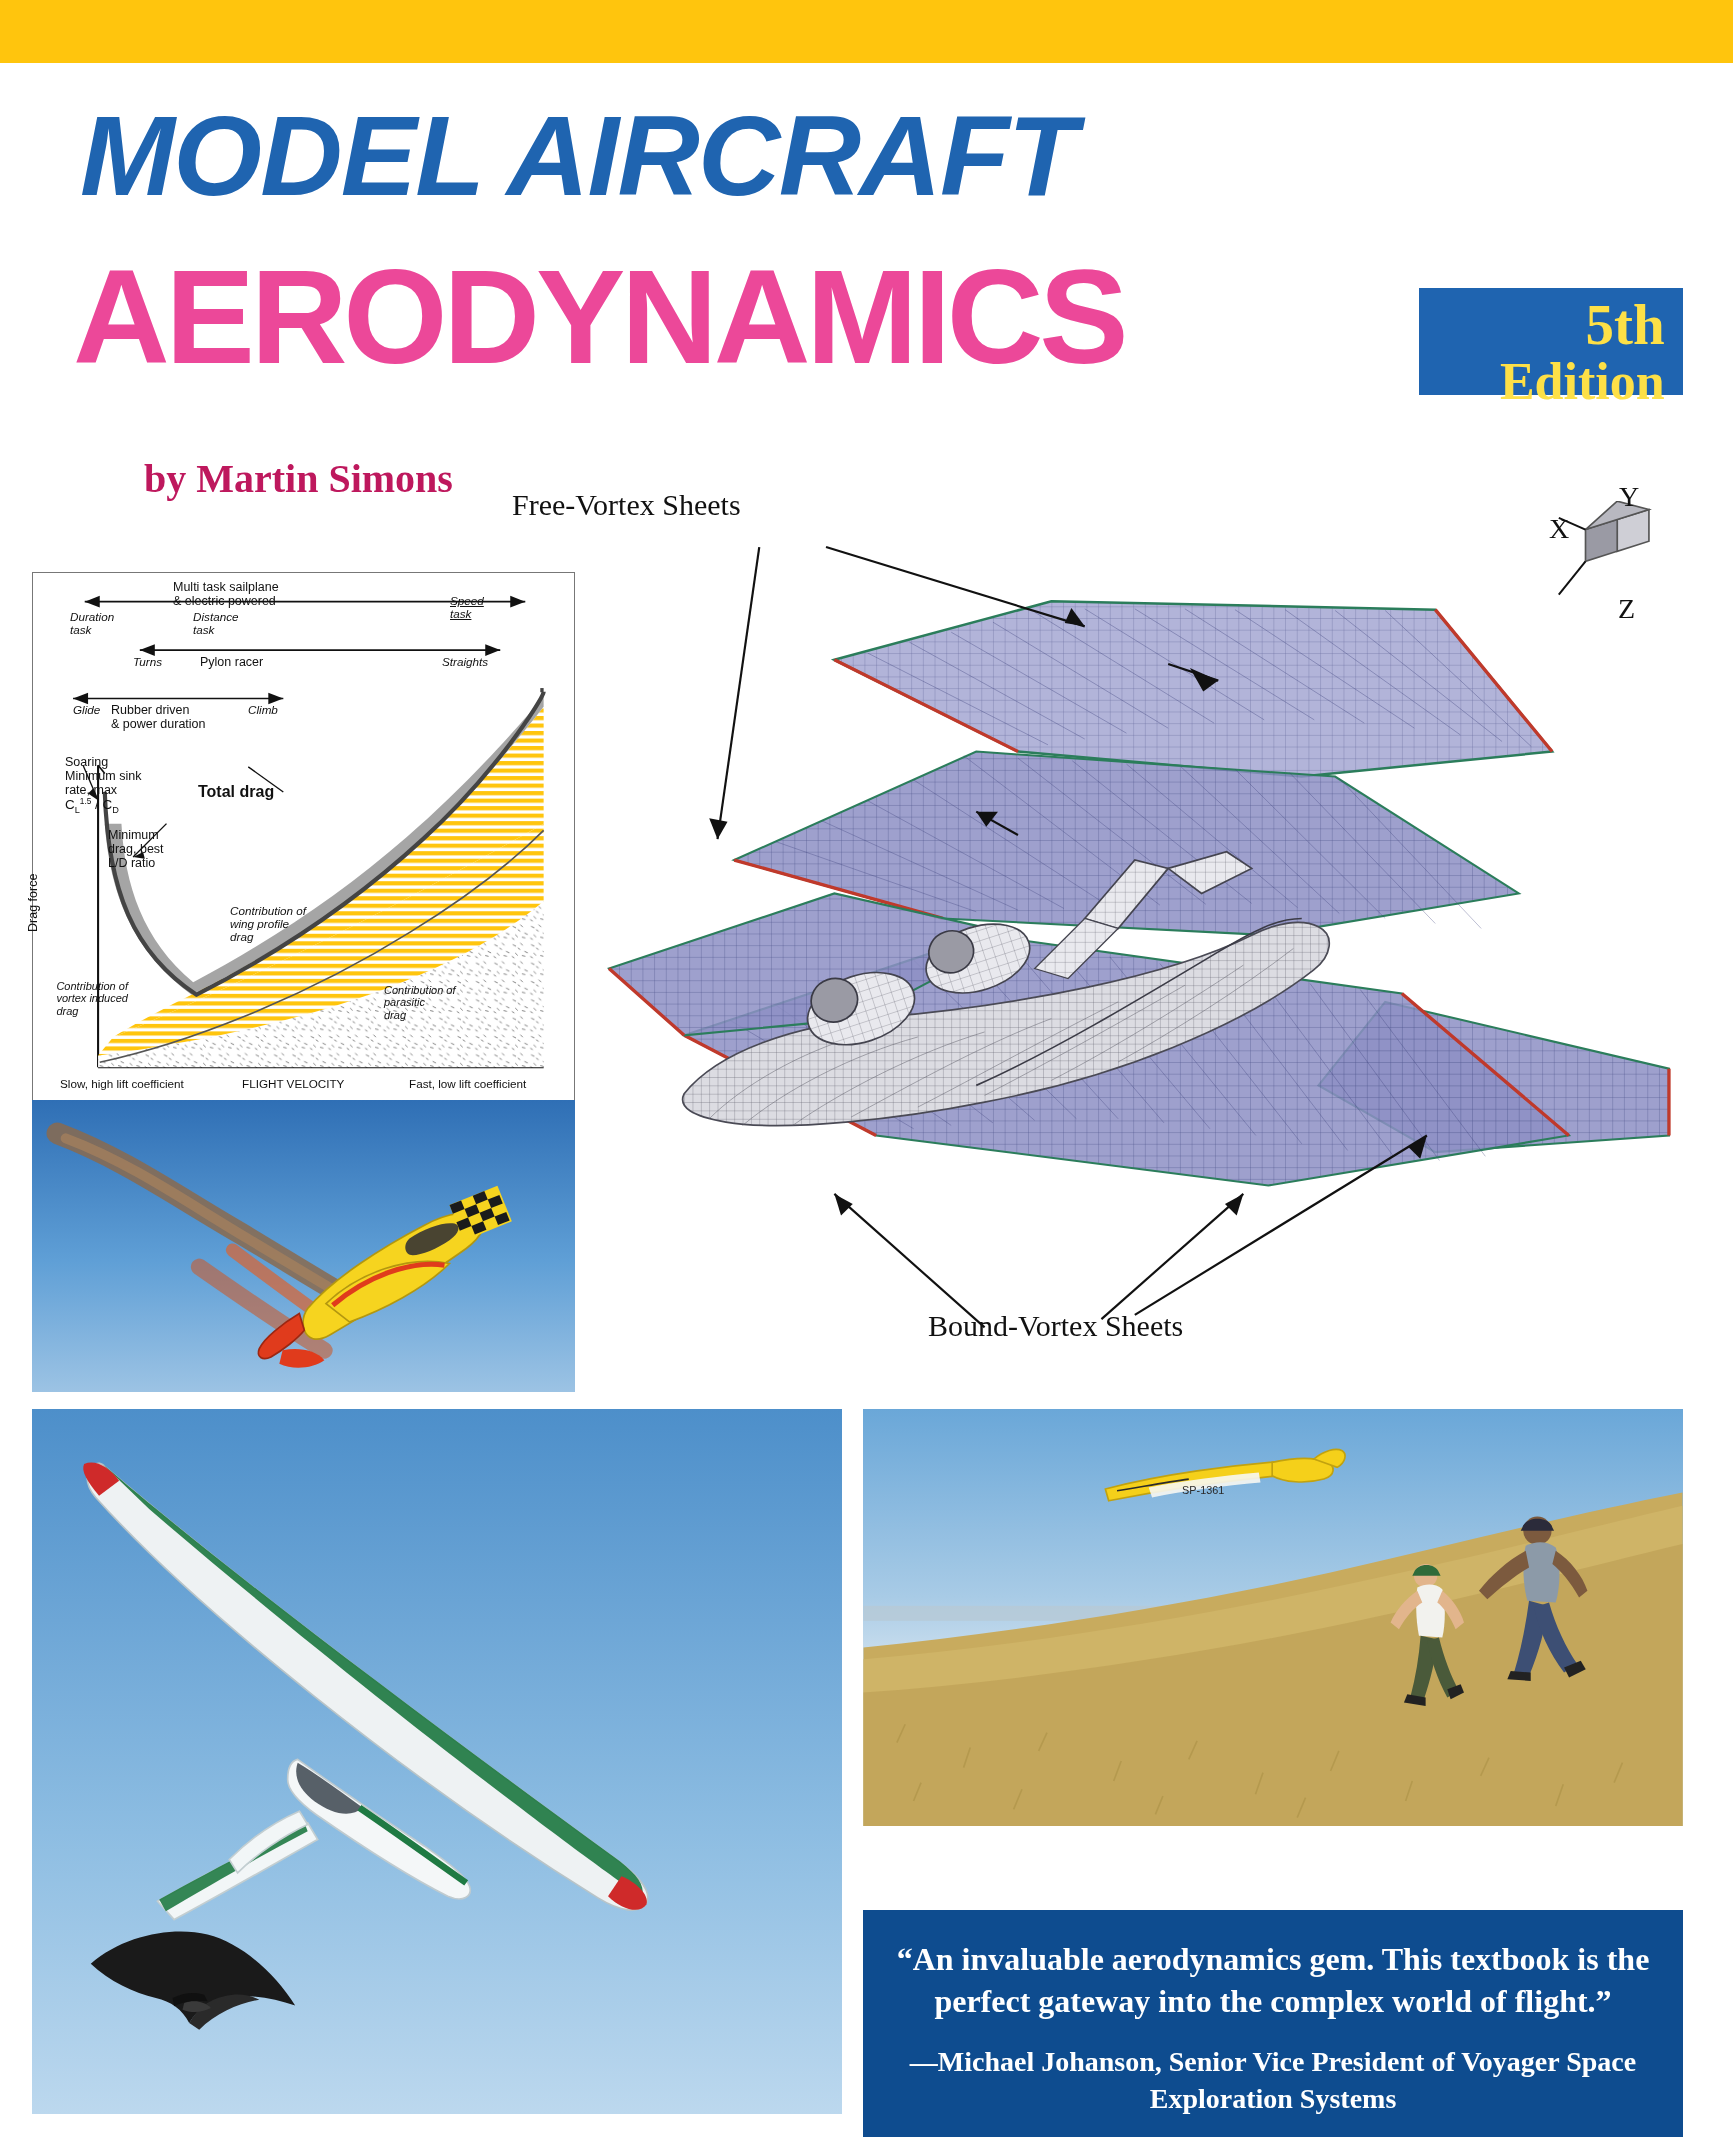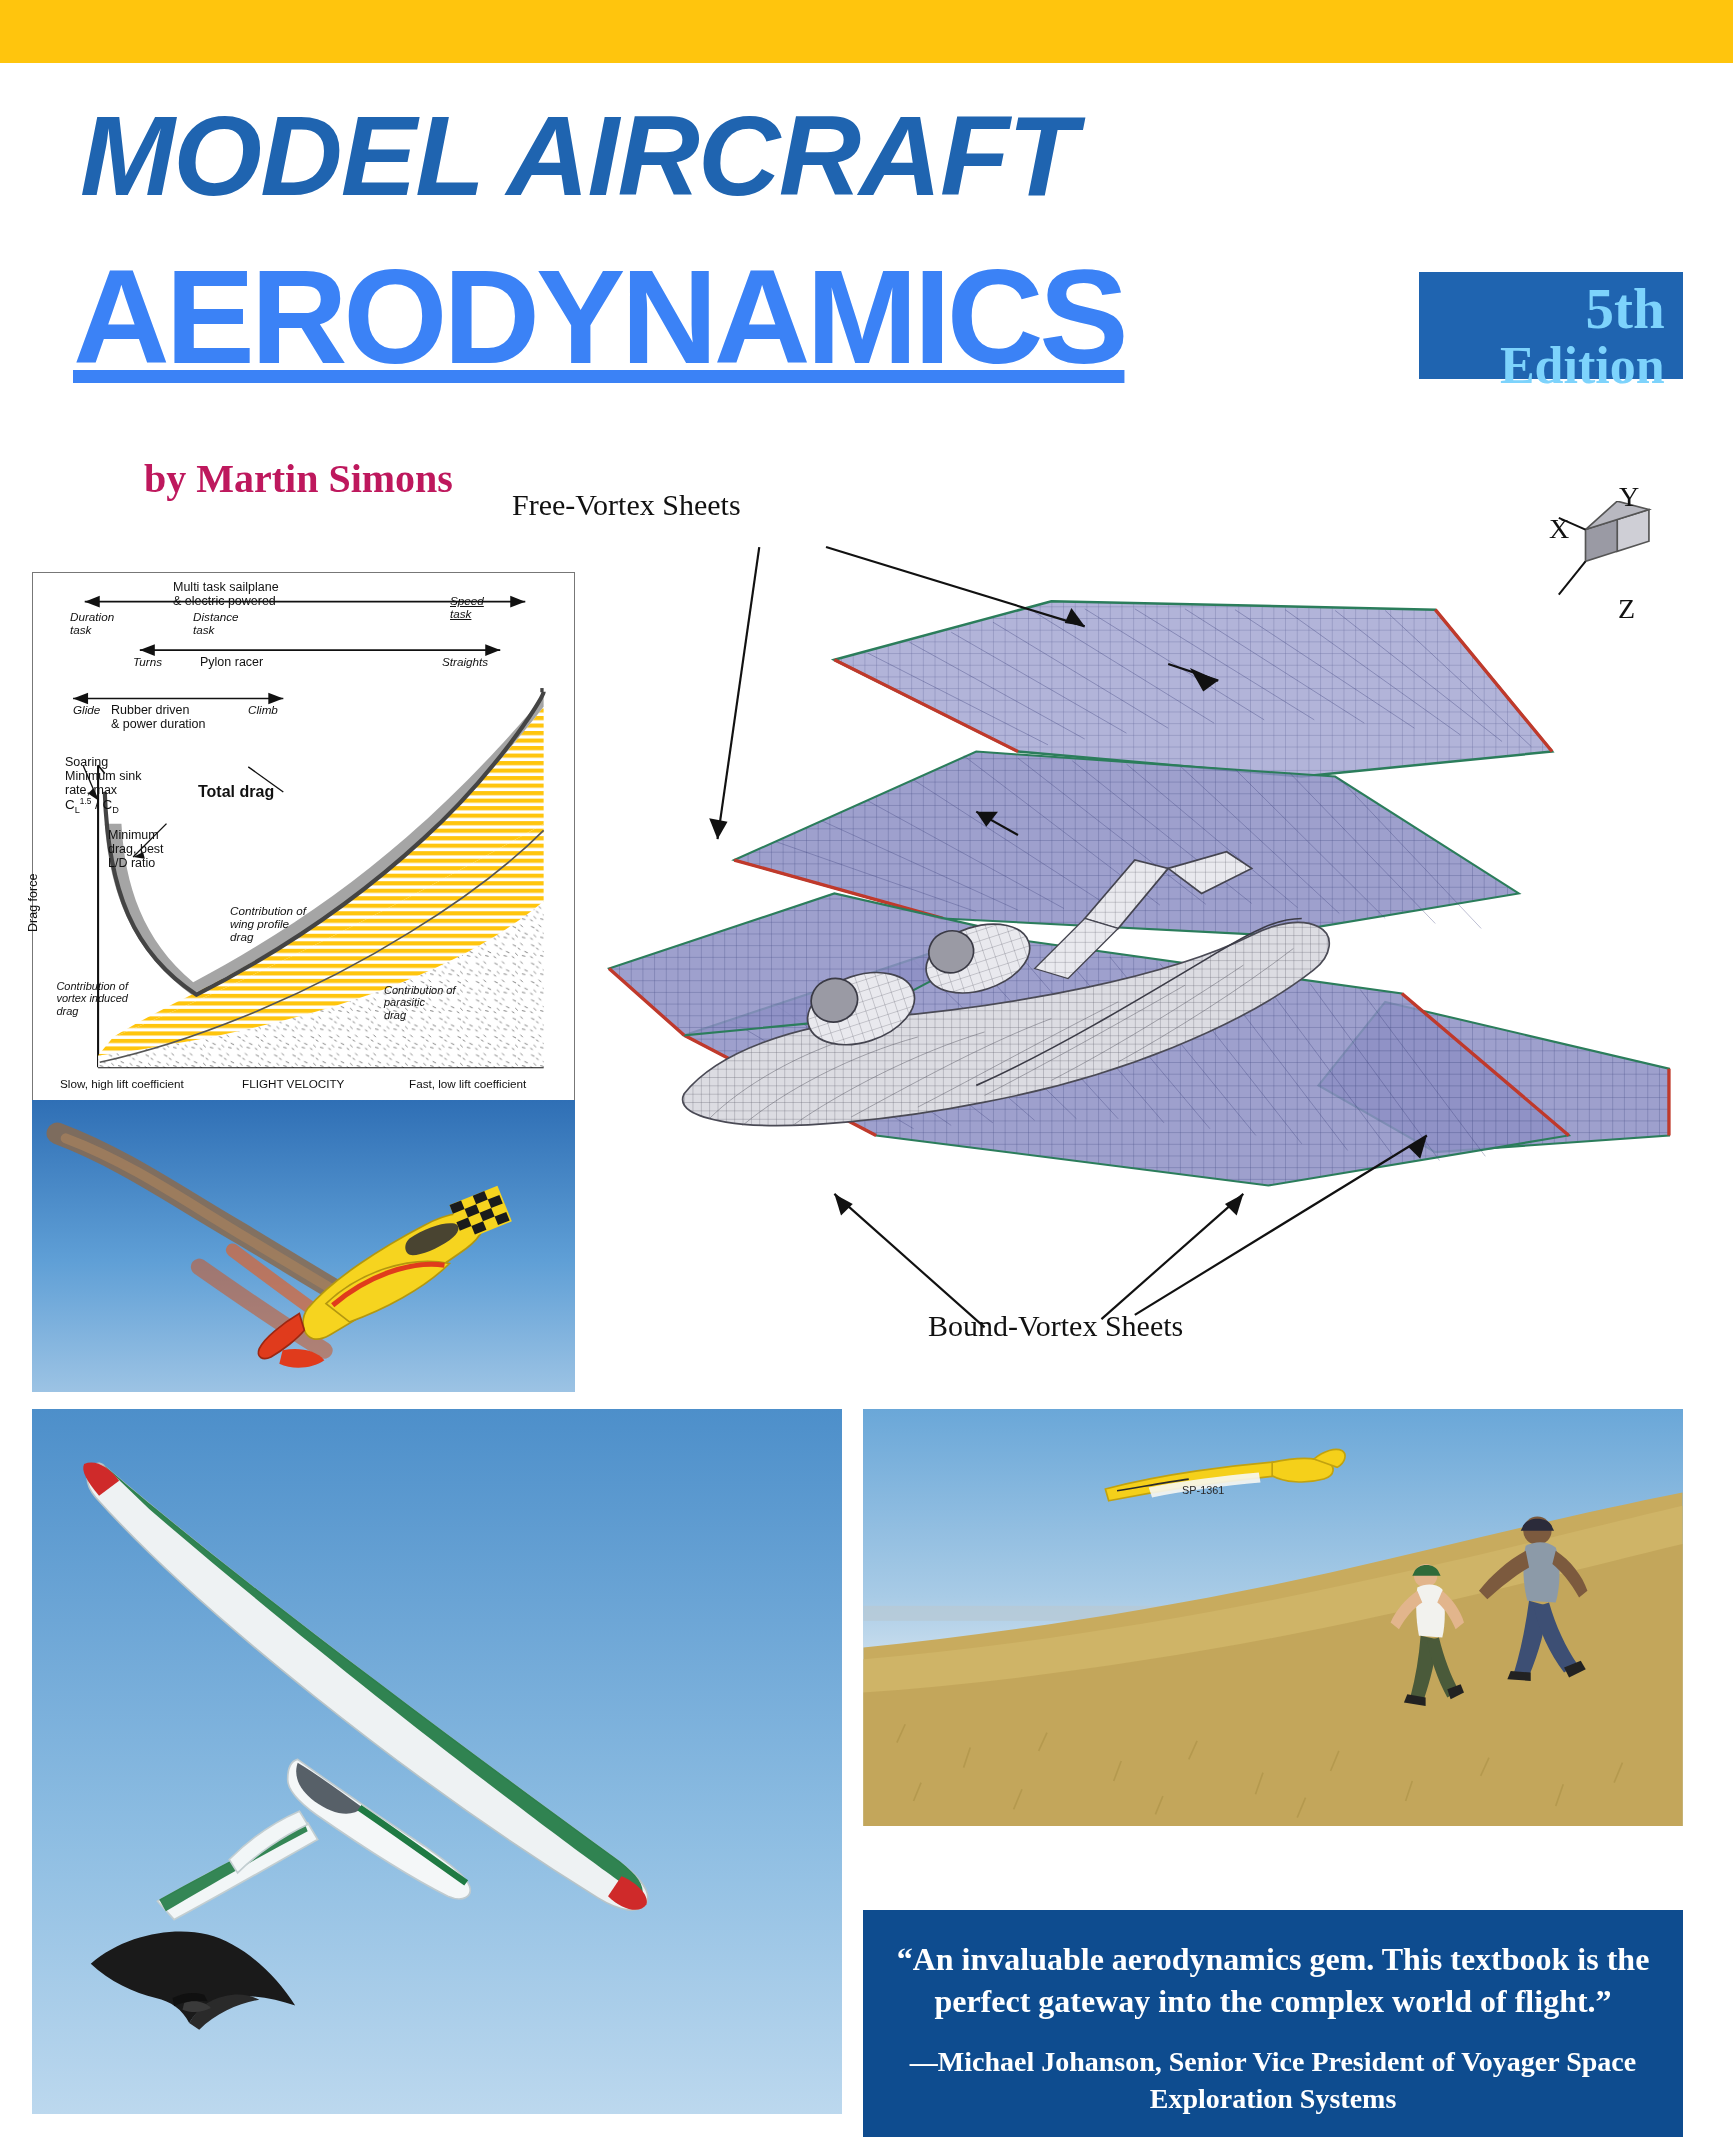--- a/index.html
+++ b/index.html
@@ -37,31 +37,30 @@
     line-height: 1;
     white-space: nowrap;
   }
   .title-sub {
     position: absolute;
     left: 73px; top: 250px;
     font-family: "Liberation Sans", sans-serif;
     font-weight: bold;
     font-size: 134px;
     letter-spacing: -4.2px;
-    color: #3b82f6;
+    color: #ec4899;
     line-height: 1;
     white-space: nowrap;
-    text-decoration: underline;
   }
   .edition-badge {
     position: absolute;
-    left: 1419px; top: 272px;
+    left: 1419px; top: 288px;
     width: 264px; height: 107px;
     background: #1F64B0;
-    color: #7dd3fc;
+    color: #fde047;
     font-family: "Liberation Serif", serif;
     font-weight: bold;
     text-align: right;
     padding: 6.7px 18.4px 0 0;
     box-sizing: border-box;
   }
   .edition-badge .line1 { font-size: 57px; line-height: 1.05; }
   .edition-badge .line2 { font-size: 52px; line-height: 1.05; }
 
   .byline {

